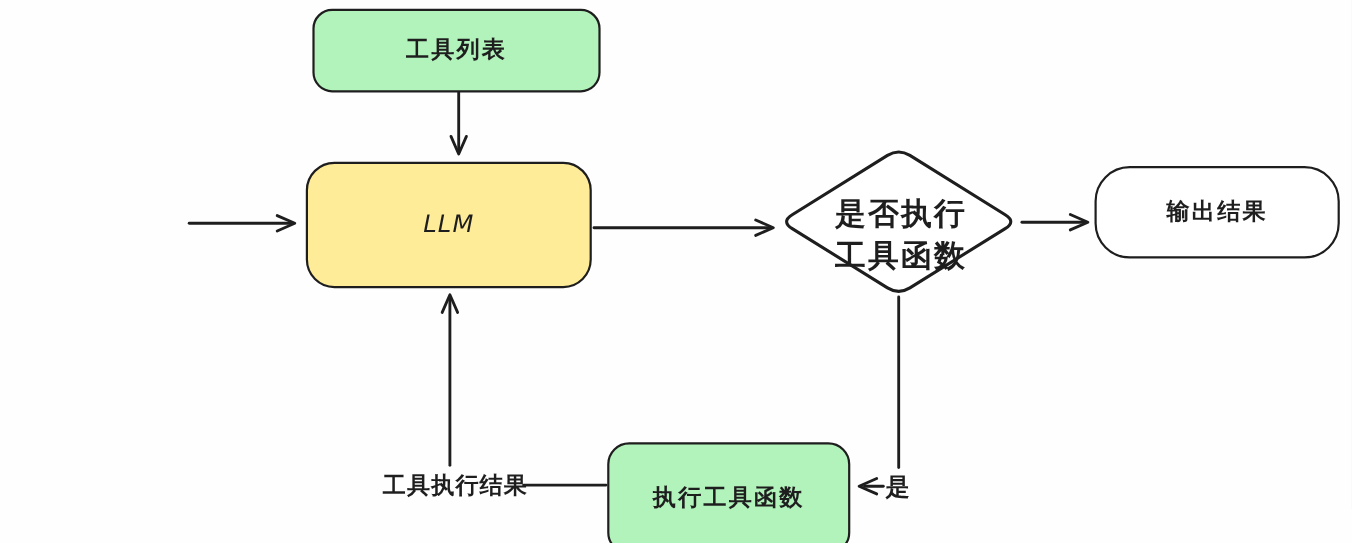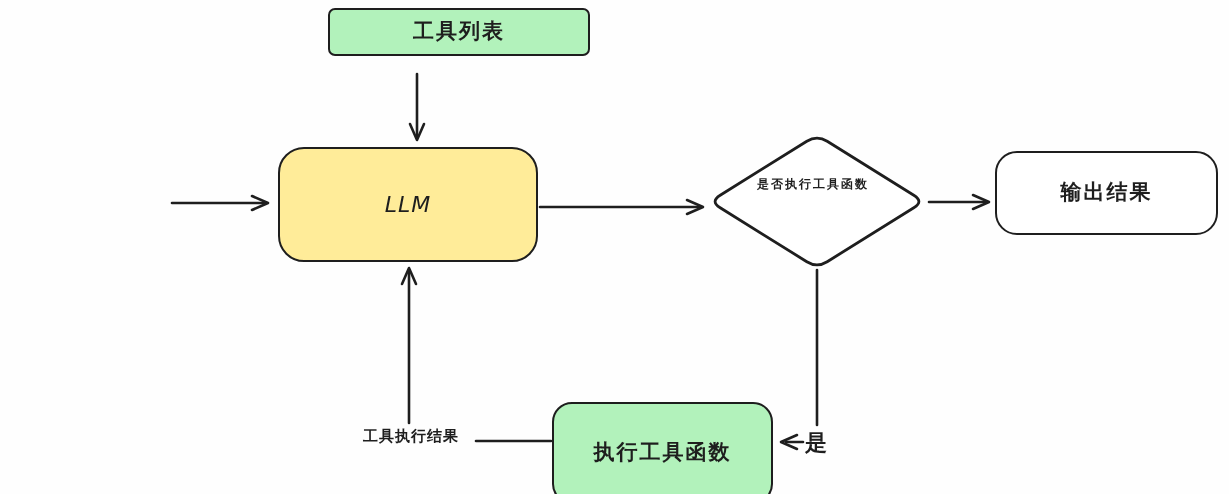--- a/index.html
+++ b/index.html
@@ -59,39 +59,39 @@
     font-size: 22px;
     font-style: italic;
     font-weight: 400;
     letter-spacing: 1px;
   }
   .diamond-label {
     position: absolute;
     left: 757px;
     top: 176px;
     width: 122px;
-    text-align: left;
-    font-size: 12px;
+    text-align: right;
+    font-size: 28px;
     font-weight: 600;
     letter-spacing: 2px;
     line-height: 1.35;
     color: var(--stroke);
   }
   .float-label {
     position: absolute;
     color: var(--stroke);
     font-weight: 600;
     white-space: nowrap;
   }
   .label-tool-result {
     left: 348px;
     top: 427px;
     width: 126px;
-    text-align: center;
-    font-size: 15px;
+    text-align: left;
+    font-size: 21px;
     letter-spacing: 1px;
   }
   .label-yes {
     left: 805px;
     top: 428px;
     font-size: 22px;
   }
 </style>
 </head>
 <body>
@@ -131,32 +131,32 @@
     </g>
 
     <g>
       <line x1="409" y1="423" x2="409" y2="270"></line>
       <polyline points="402,284 409,268 416,284"></polyline>
     </g>
 
     <path class="diamond-shape" d="M 806.8 141.3 Q 817 135 827.2 141.3 L 913.8 195.2 Q 924 201.5 913.8 207.8 L 827.2 261.7 Q 817 268 806.8 261.7 L 720.2 207.8 Q 710 201.5 720.2 195.2 Z"></path>
   </svg>
 
-  <div class="node green" style="left:284px; top:8px; width:262px; height:48px; border-radius:7px;margin-left:44px;">
+  <div class="node green" style="left:284px; top:8px; width:262px; height:76px; border-radius:18px;">
     <span class="node-label">工具列表</span>
   </div>
 
 
   <div class="node yellow" style="left:278px; top:147px; width:260px; height:115px; border-radius:26px;">
     <span class="llm-label">LLM</span>
   </div>
 
   <div class="diamond-label">是否执行工具函数</div>
 
-  <div class="node white" style="left:995px; top:151px; width:223px; height:84px; border-radius:22px;">
+  <div class="node white" style="left:995px; top:151px; width:223px; height:84px; border-radius:32px;">
     <span class="node-label">输出结果</span>
   </div>
 
   <div class="node green" style="left:552px; top:402px; width:221px; height:102px; border-radius:20px;">
     <span class="node-label">执行工具函数</span>
   </div>
 
   <div class="float-label label-tool-result">工具执行结果</div>
   <div class="float-label label-yes">是</div>
 

